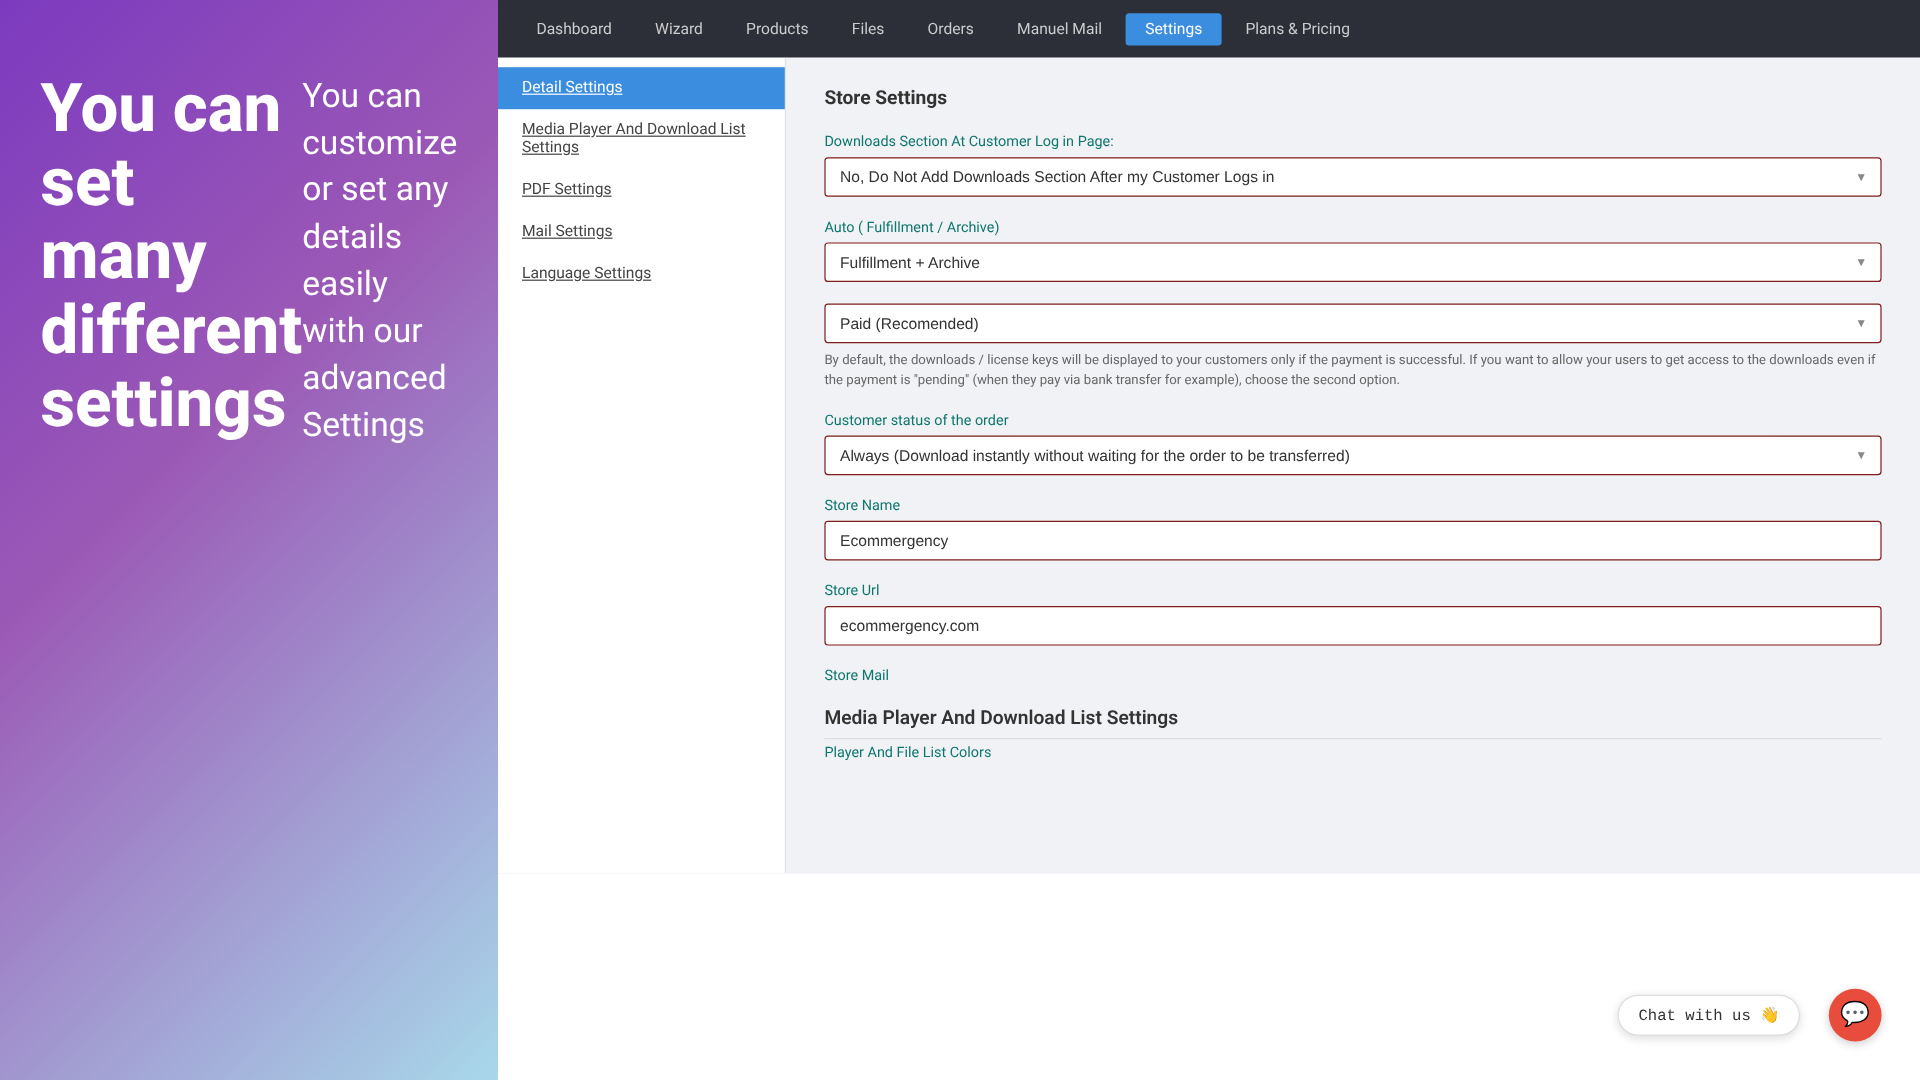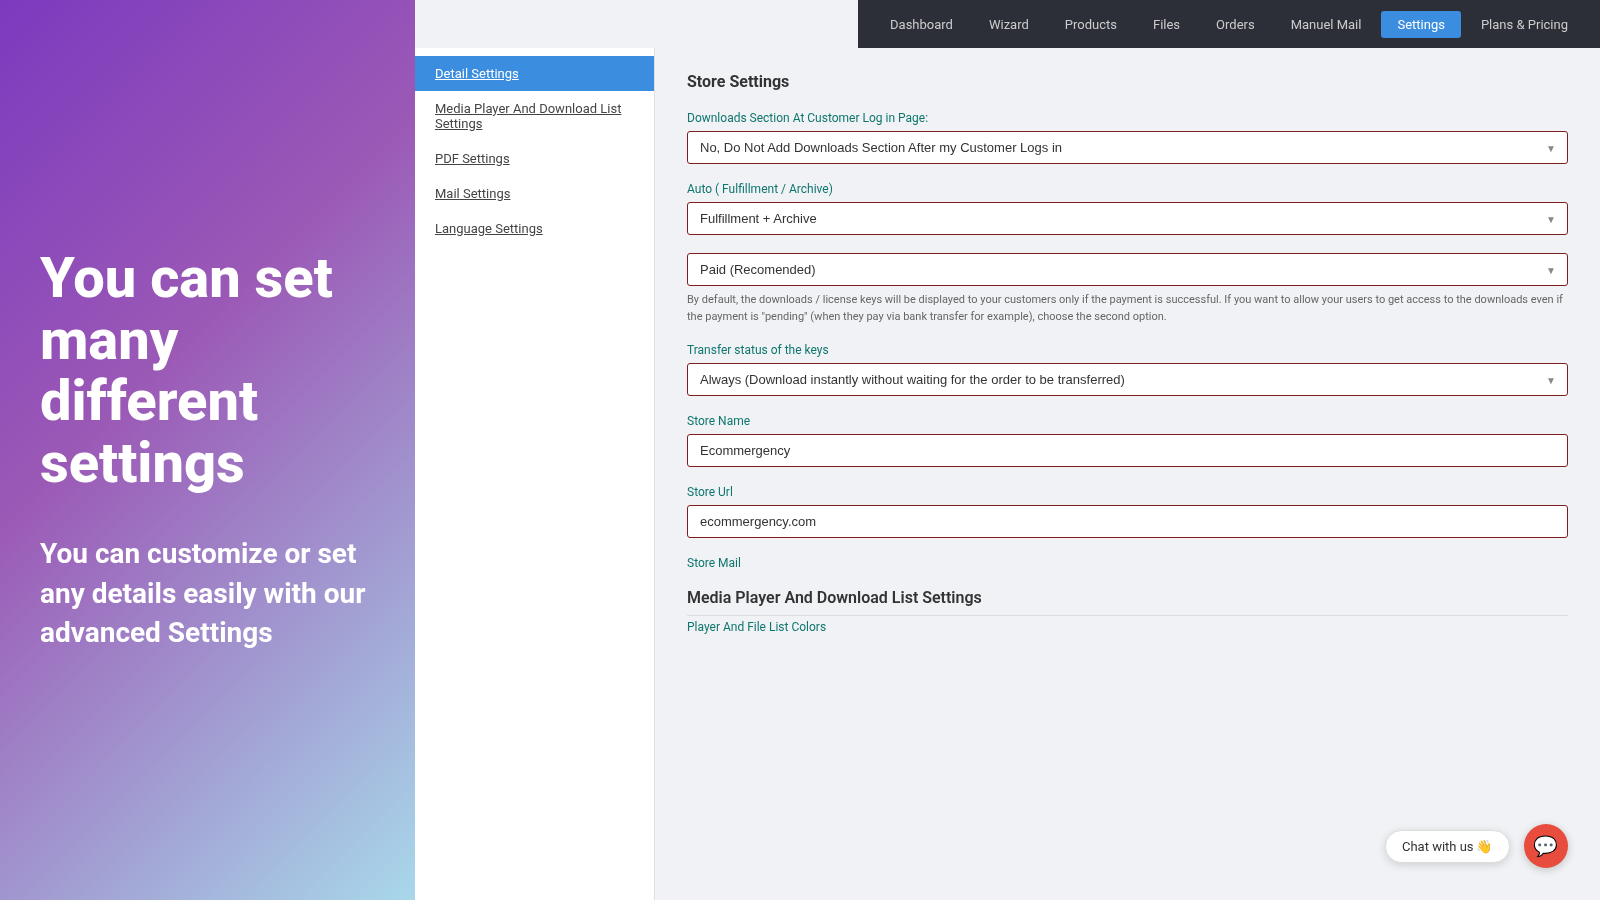--- a/index.html
+++ b/index.html
@@ -11,47 +11,46 @@
       display: flex;
     }
 
     
     .left-panel {
       width: 415px;
       min-width: 415px;
       height: 900px;
       background: linear-gradient(135deg, #7c3abf 0%, #9b59b6 40%, #a8d8ea 100%);
       display: flex;
-      flex-direction: column;
+      flex-direction: row;
       justify-content: center;
       padding: 60px 40px;
     }
     .left-panel .headline {
       font-size: 56px;
       font-weight: 800;
       color: #fff;
       line-height: 1.1;
       margin-bottom: 40px;
     }
     .left-panel .subtext {
       font-size: 28px;
-      font-weight: 700;
+      font-weight: 400;
       color: #fff;
       line-height: 1.4;
     }
 
     
     .right-panel {
       flex: 1;
-      height: 900px;
+      height: 728px;
       display: flex;
       flex-direction: column;
       background: #f0f2f5;
       overflow: hidden;
-      align-items: flex-end;
     }
 
     
     .top-nav {
       background: #2c2f38;
       height: 48px;
       display: flex;
       align-items: center;
       padding: 0 16px;
       gap: 4px;
@@ -167,22 +166,23 @@
       border-bottom: 1px solid #ddd;
     }
 
     
     .chat-widget {
       position: fixed;
       bottom: 32px;
       right: 32px;
       display: flex;
       align-items: center;
-      gap: 14px;
+      gap: 24px;
       z-index: 1000;
+      font-family: Liberation Mono, monospace;
     }
     .chat-bubble {
       background: #fff;
       border: 1px solid #ddd;
       border-radius: 20px;
       padding: 8px 16px;
       font-size: 13px;
       color: #333;
       box-shadow: 0 2px 8px rgba(0,0,0,0.15);
       white-space: nowrap;
@@ -257,21 +257,21 @@
       <div class="form-group">
         <div class="form-select-wrapper">
           <select class="form-select">
             <option>Paid (Recomended)</option>
           </select>
         </div>
         <div class="help-text">By default, the downloads / license keys will be displayed to your customers only if the payment is successful. If you want to allow your users to get access to the downloads even if the payment is "pending" (when they pay via bank transfer for example), choose the second option.</div>
       </div>
 
       <div class="form-group">
-        <label class="form-label">Transfer status of the keys</label>
+        <label class="form-label">Customer status of the order</label>
         <div class="form-select-wrapper">
           <select class="form-select">
             <option>Always (Download instantly without waiting for the order to be transferred)</option>
           </select>
         </div>
       </div>
 
       <div class="form-group">
         <label class="form-label">Store Name</label>
         <input type="text" class="form-input" value="Ecommergency" style="">

